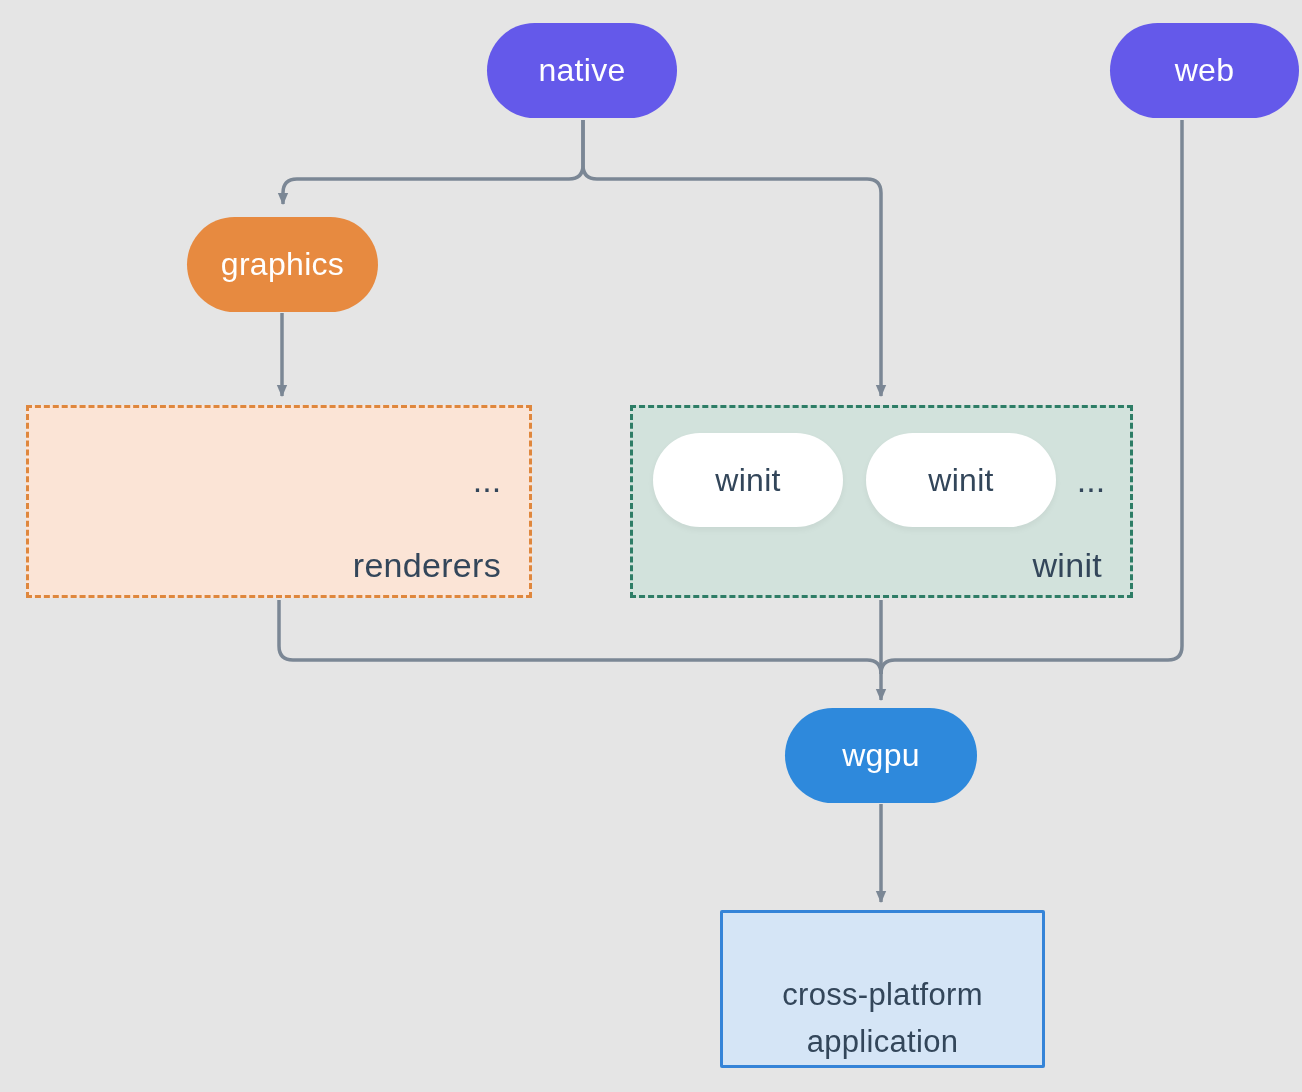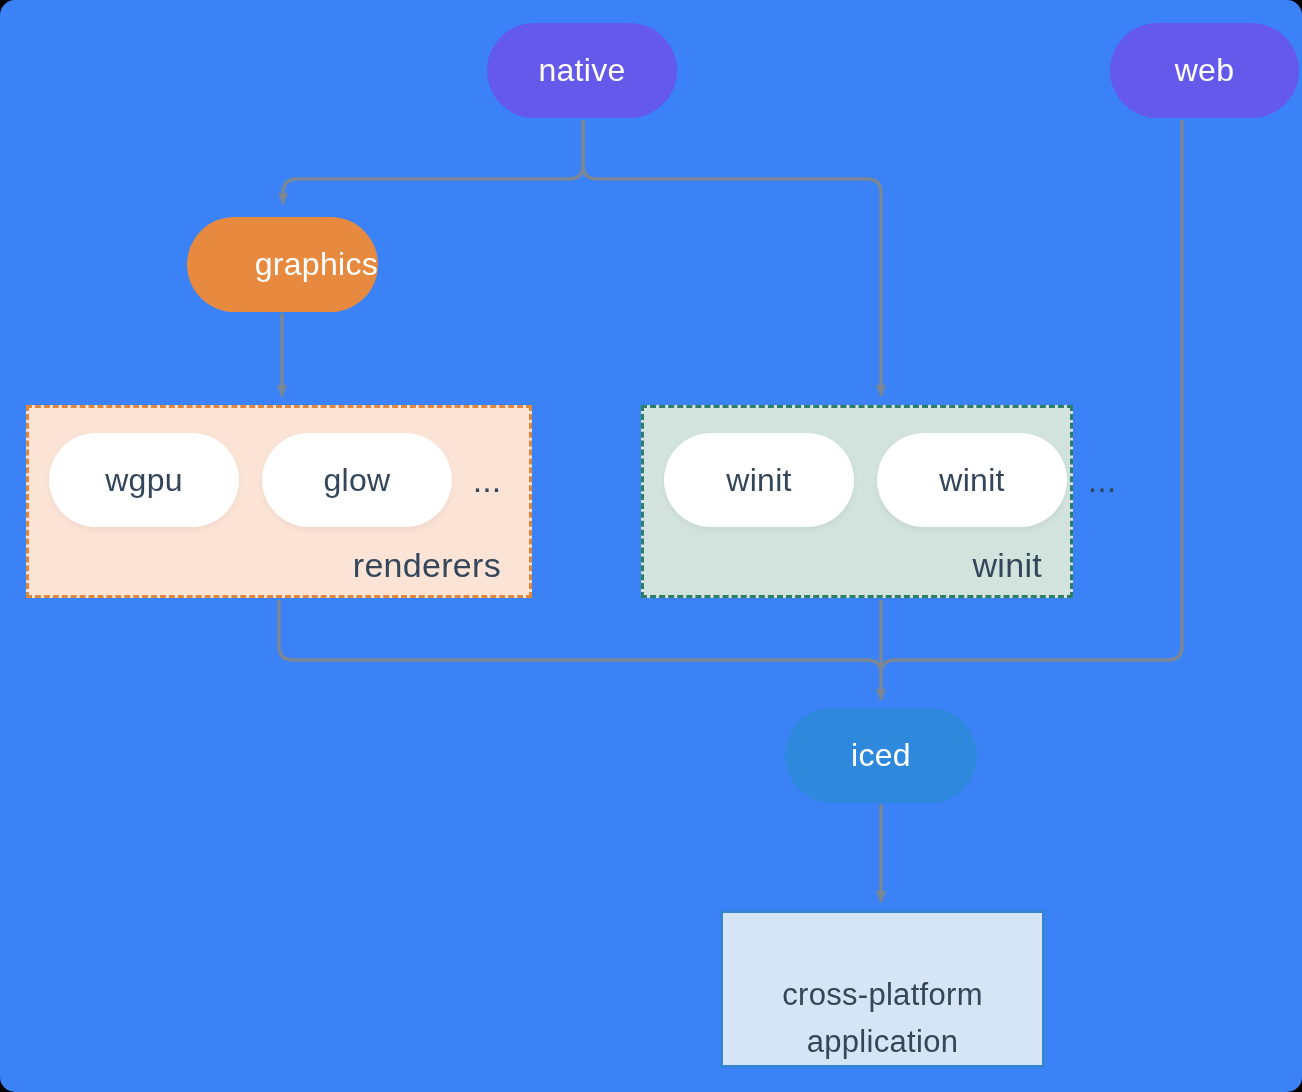--- a/index.html
+++ b/index.html
@@ -1,51 +1,50 @@
 <!DOCTYPE html>
 <html><head>
 <meta charset="utf-8">
 <style>
   html,body{margin:0;padding:0;background:#000;}
   .canvas{
     position:relative;
     width:1302px;height:1092px;
-    background:#3b82f6;
+    background:#e5e5e5;
     font-family:"Liberation Sans", sans-serif;
     overflow:hidden;
-    border-radius:15px;
   }
   svg.connectors{
     position:absolute;left:0;top:0;width:1302px;height:1092px;
     pointer-events:none;
   }
   .pill{
     position:absolute;
     display:flex;align-items:center;justify-content:center;
     border-radius:48px;
     font-size:32px;letter-spacing:0.3px;
   }
   .pill--purple{background:#6459ea;color:#ffffff;}
-  .pill--orange{background:#e78a40;color:#ffffff;justify-content:flex-end;}
+  .pill--orange{background:#e78a40;color:#ffffff;}
   .pill--blue{background:#2e89dc;color:#ffffff;}
   .pill--white{
     background:#ffffff;color:#33465a;
     box-shadow:0 3px 6px rgba(0,0,0,0.05);
   }
   #node-native{left:487px;top:23px;width:190px;height:95px;}
   #node-web{left:1110px;top:23px;width:189px;height:95px;}
   #node-graphics{left:187px;top:217px;width:191px;height:95px;}
   #node-iced{left:785px;top:708px;width:192px;height:95px;}
 
   .group{
     position:absolute;top:405px;height:193px;
     box-sizing:border-box;
   }
   #group-renderers{left:26px;width:506px;background:#fbe4d6;border:3px dashed #df873d;}
-  #group-shells{left:630px;width:432px;background:#d2e2dc;border:3px dashed #2e7d66;margin-left:11px;}
+  #group-shells{left:630px;width:503px;background:#d2e2dc;border:3px dashed #2e7d66;}
   .group .pill--white{width:190px;height:94px;top:25px;border-radius:47px;}
   .group .pos-1{left:20px;}
   .group .pos-2{left:233px;}
   .dots{
     position:absolute;left:418px;top:25px;width:80px;height:94px;
     display:flex;align-items:center;justify-content:center;
     font-size:34px;color:#33465a;
   }
   .group-label{
     position:absolute;right:28px;bottom:10px;
@@ -89,43 +88,37 @@
 
   <div id="node-web" class="pill pill--purple">
     <span>web</span>
   </div>
 
   <div id="node-graphics" class="pill pill--orange">
     <span>graphics</span>
   </div>
 
   <div id="group-renderers" class="group">
-    <div class="pill pill--white pos-1">
-      <span>wgpu</span>
-    </div>
-    <div class="pill pill--white pos-2">
-      <span>glow</span>
-    </div>
     <div class="dots">...</div>
     <div class="group-label">renderers</div>
   </div>
 
   <div id="group-shells" class="group">
     <div class="pill pill--white pos-1">
       <span>winit</span>
     </div>
     <div class="pill pill--white pos-2">
       <span>winit</span>
     </div>
     <div class="dots">...</div>
     <div class="group-label">winit</div>
   </div>
 
   <div id="node-iced" class="pill pill--blue">
-    <span>iced</span>
+    <span>wgpu</span>
   </div>
 
   <div id="app-box">
     <span>cross-platform
 application</span>
   </div>
 
 </div>
 
 </body></html>

